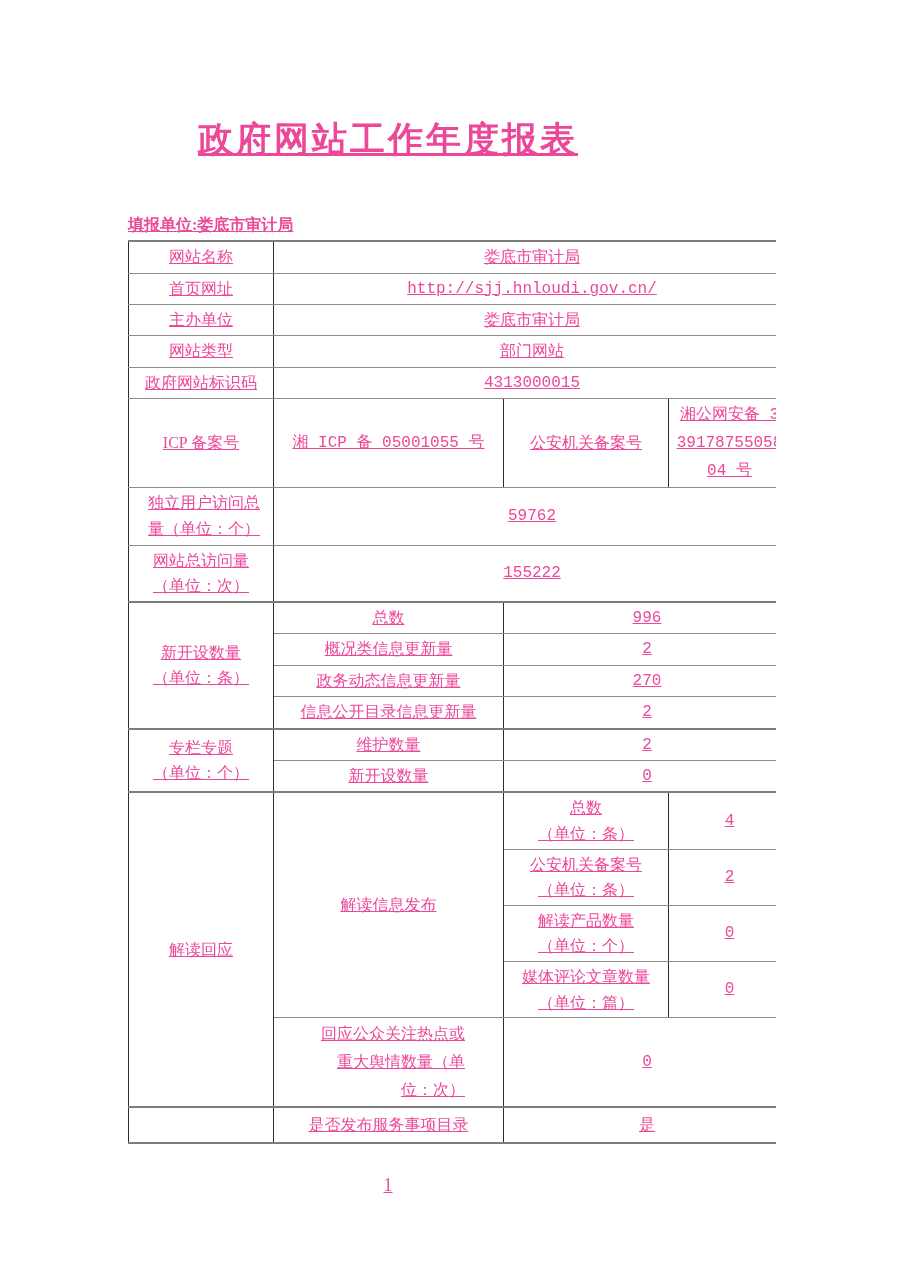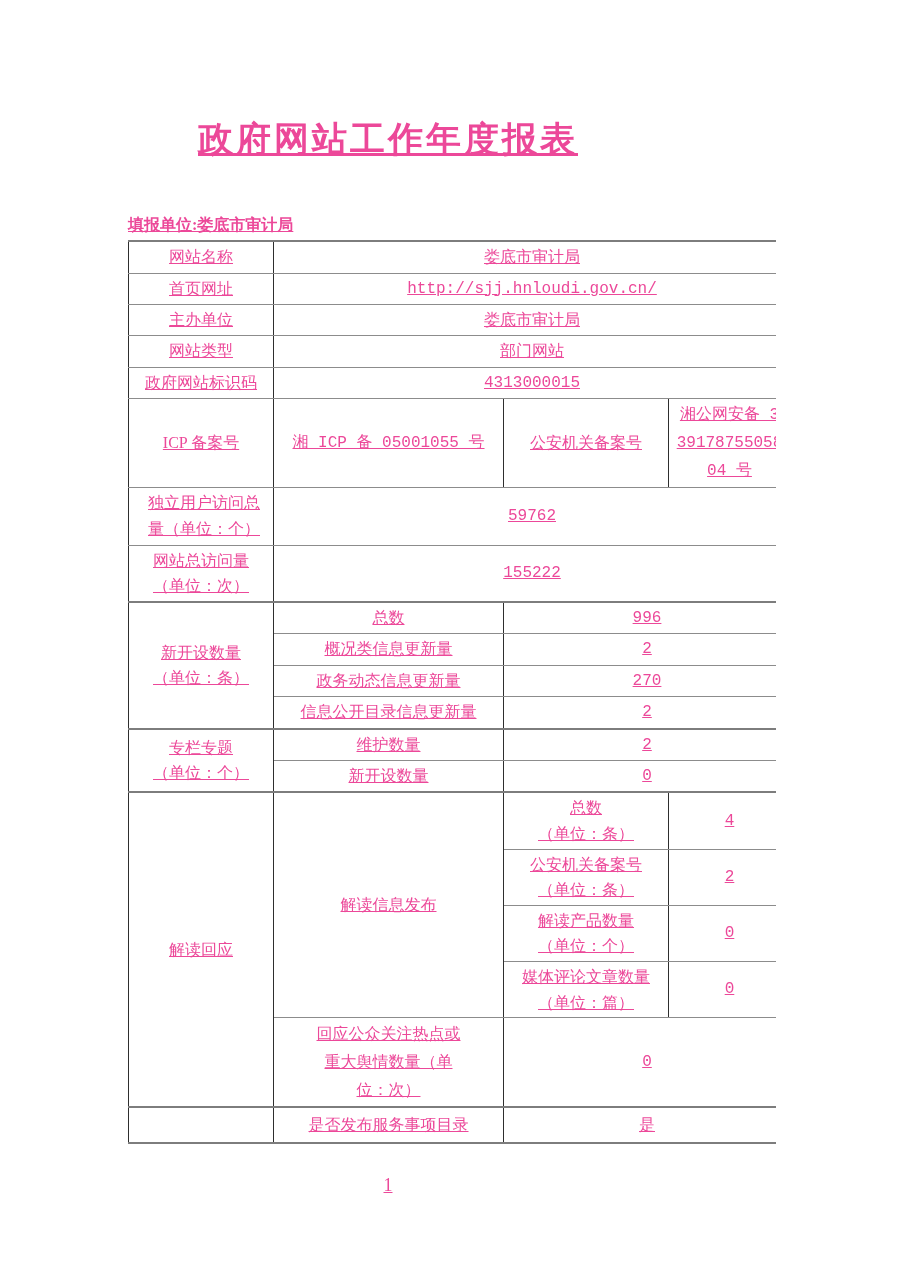--- a/index.html
+++ b/index.html
@@ -54,21 +54,21 @@
     vertical-align:middle;
     padding:2px 4px;
     line-height:1.65;
     overflow:hidden;
   }
   tr.sec td{border-top:2px solid #7d7d7d;margin-top:8px;}
   .mono{font-family:"Liberation Mono","DejaVu Sans Mono",monospace;font-size:16px;}
   .left{text-align:left;padding-left:19px;padding-right:5px;}
   .brk{word-break:break-all;line-height:1.75;padding:2px 7px;}
   .stack span{display:block;line-height:1.6;}
-  .hotspot{padding:2px 38px;line-height:1.75;}
+  .hotspot{padding:2px 38px;line-height:1.75;text-align:right;}
   .rh32{height:32px;margin-top:15px;} .rh31{height:31px;} .rh30{height:30px;padding-left:12px;}
   .rh84{height:84px;} .rh55{height:55px;} .rh53{height:53px;}
   .rh52{height:52px;} .rh78{height:78px;} .rh36{height:36px;padding-left:41px;}
   .page-number{
     margin-top:30px;
     text-align:center;
     font-size:18px;
     line-height:22px;
   }
 </style>

